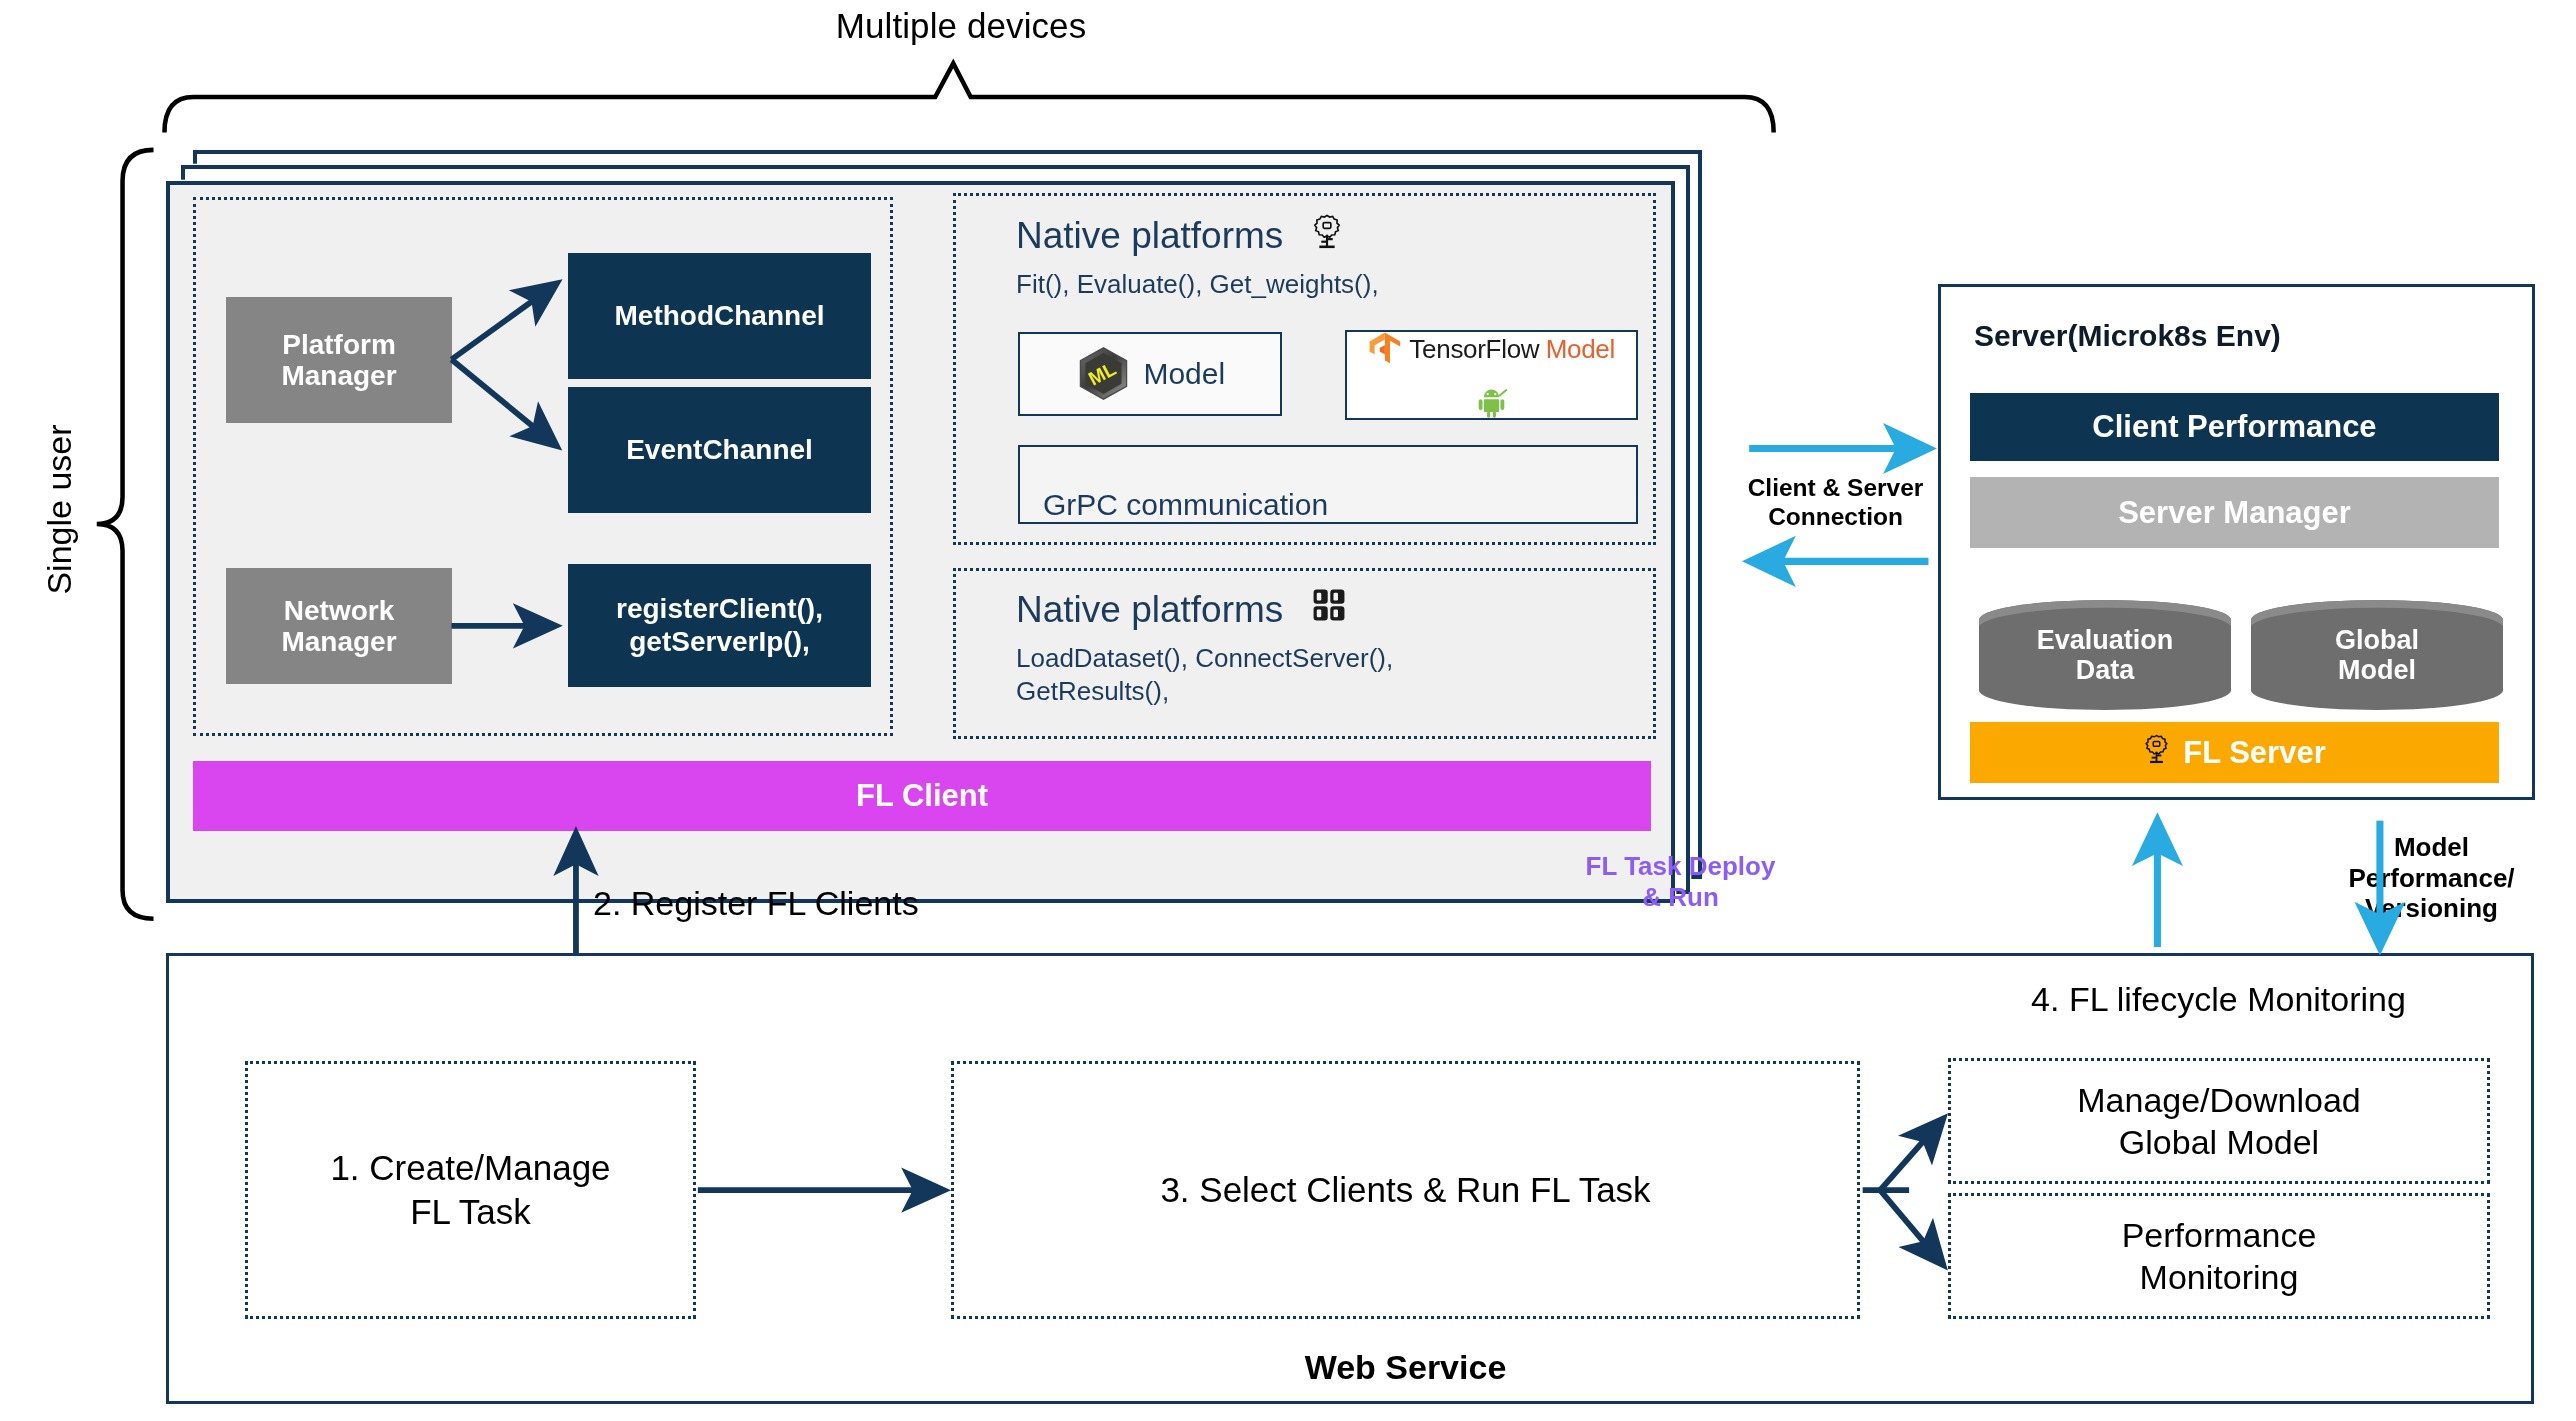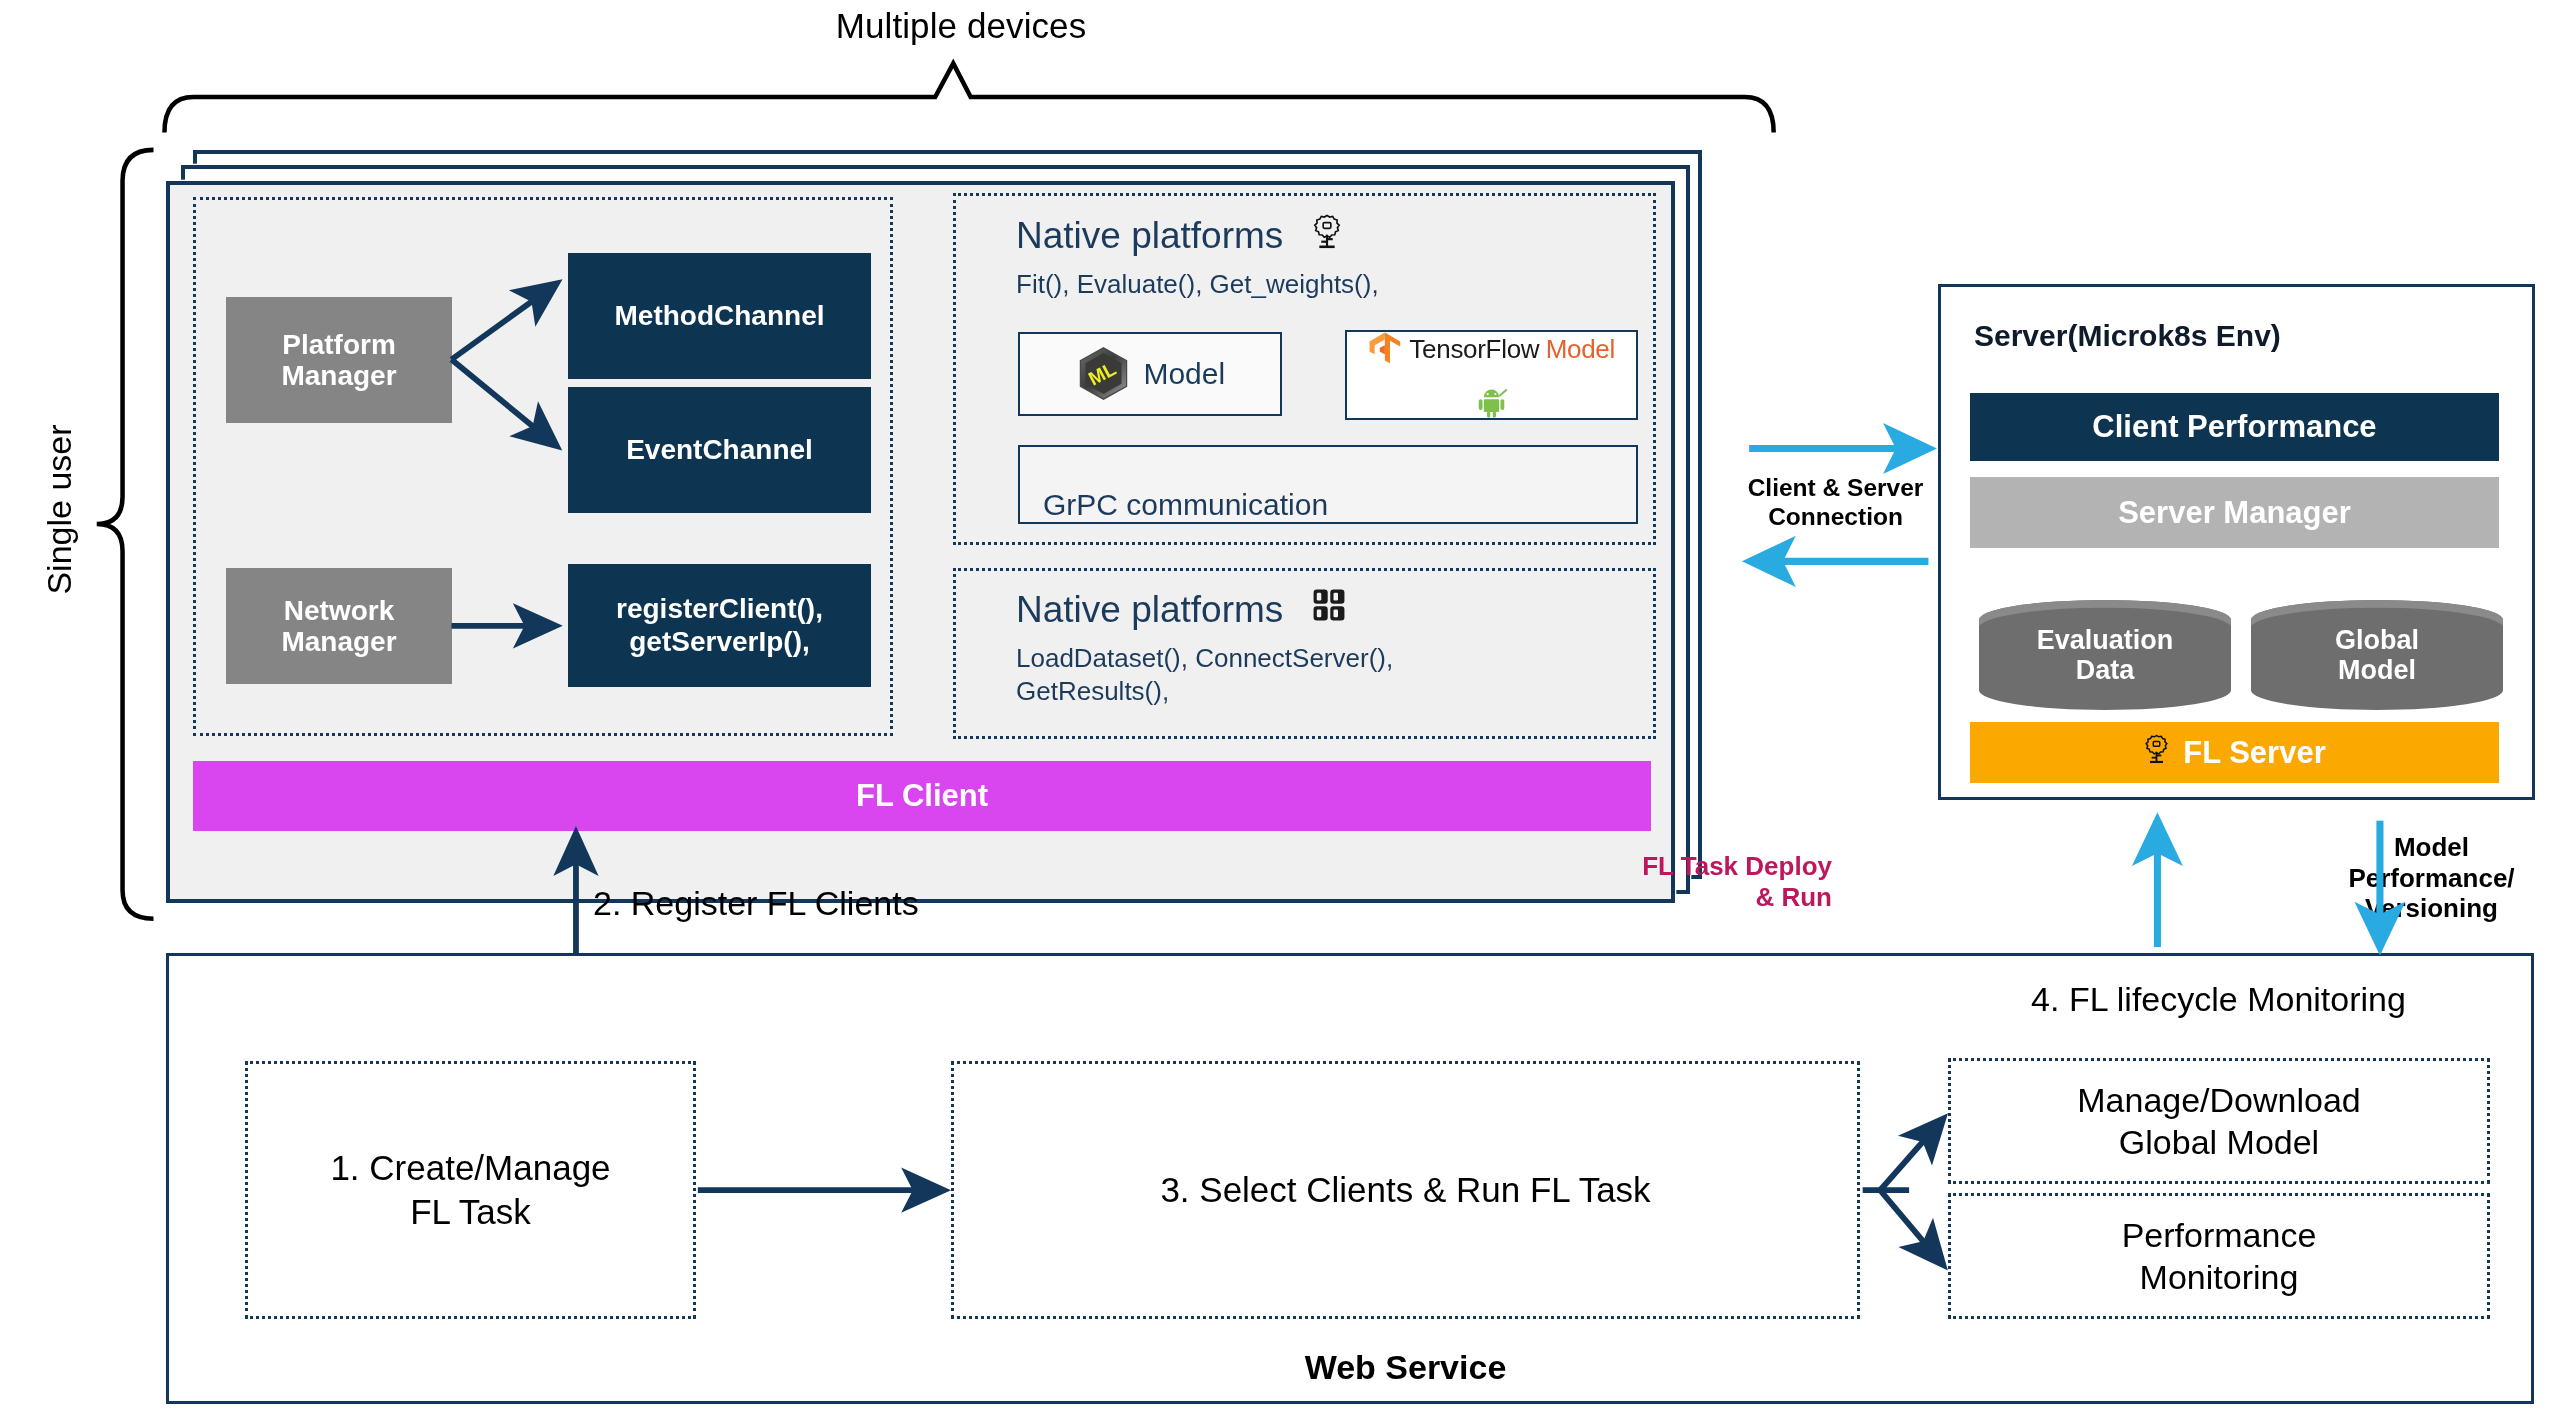--- a/index.html
+++ b/index.html
@@ -159,21 +159,21 @@
   }
 
   
   .lbl-register { left: 593px; top: 884px; font-size: 34px; color: #000; }
   .lbl-conn {
     left: 1716px; top: 474px; width: 239px;
     font-size: 24.5px; font-weight: bold; color: #000; text-align: center; line-height: 1.18;
   }
   .lbl-deploy {
     left: 1529px; top: 851px; width: 303px;
-    font-size: 26px; font-weight: bold; color: #be185d; text-align: right; line-height: 1.18;
+    font-size: 26px; font-weight: bold; color: #8b5cf6; text-align: center; line-height: 1.18;
   }
   .lbl-modelperf {
     left: 2296px; top: 832px; width: 271px;
     font-size: 26px; font-weight: bold; color: #000; text-align: center; line-height: 1.18;
   }
 
   svg.overlay { position: absolute; left: 0; top: 0; width: 2576px; height: 1422px; pointer-events: none; }
 </style>
 </head>
 <body>

